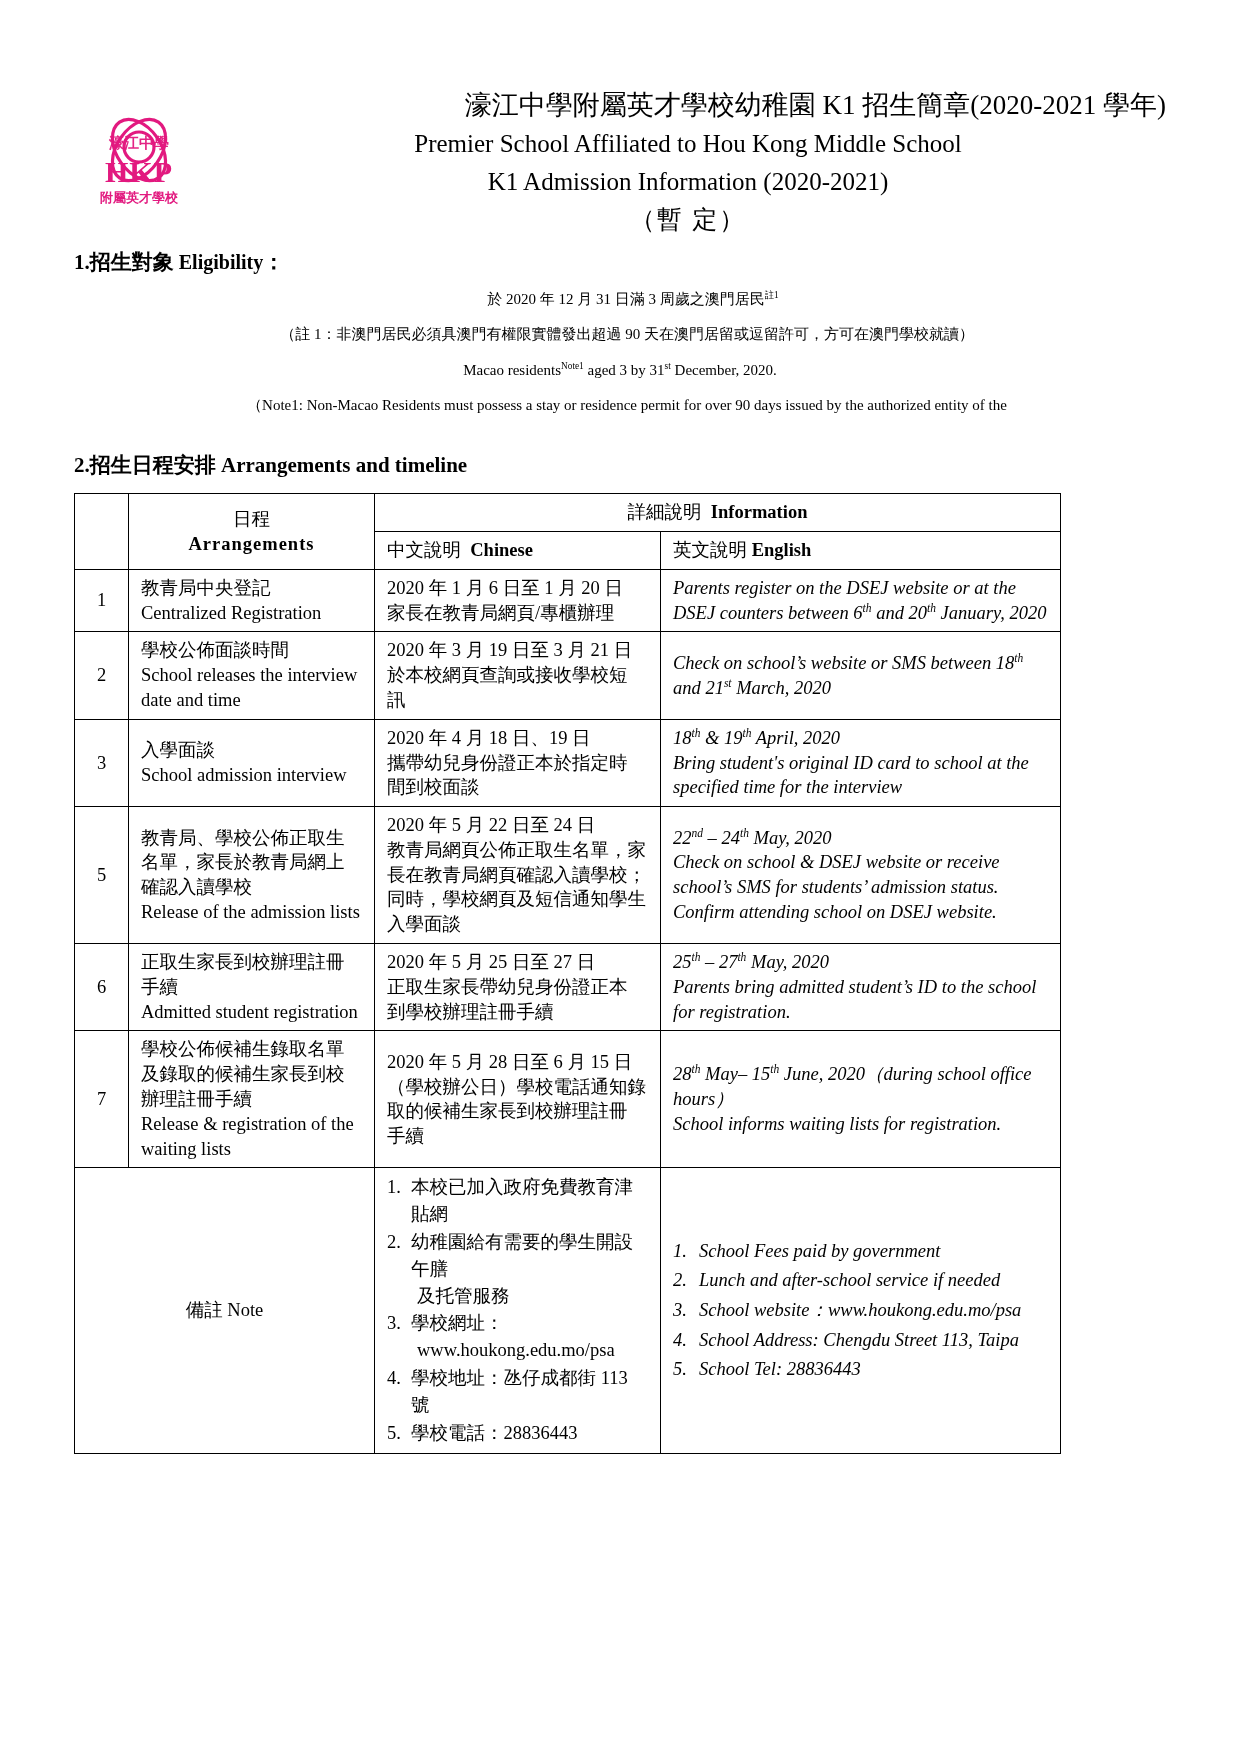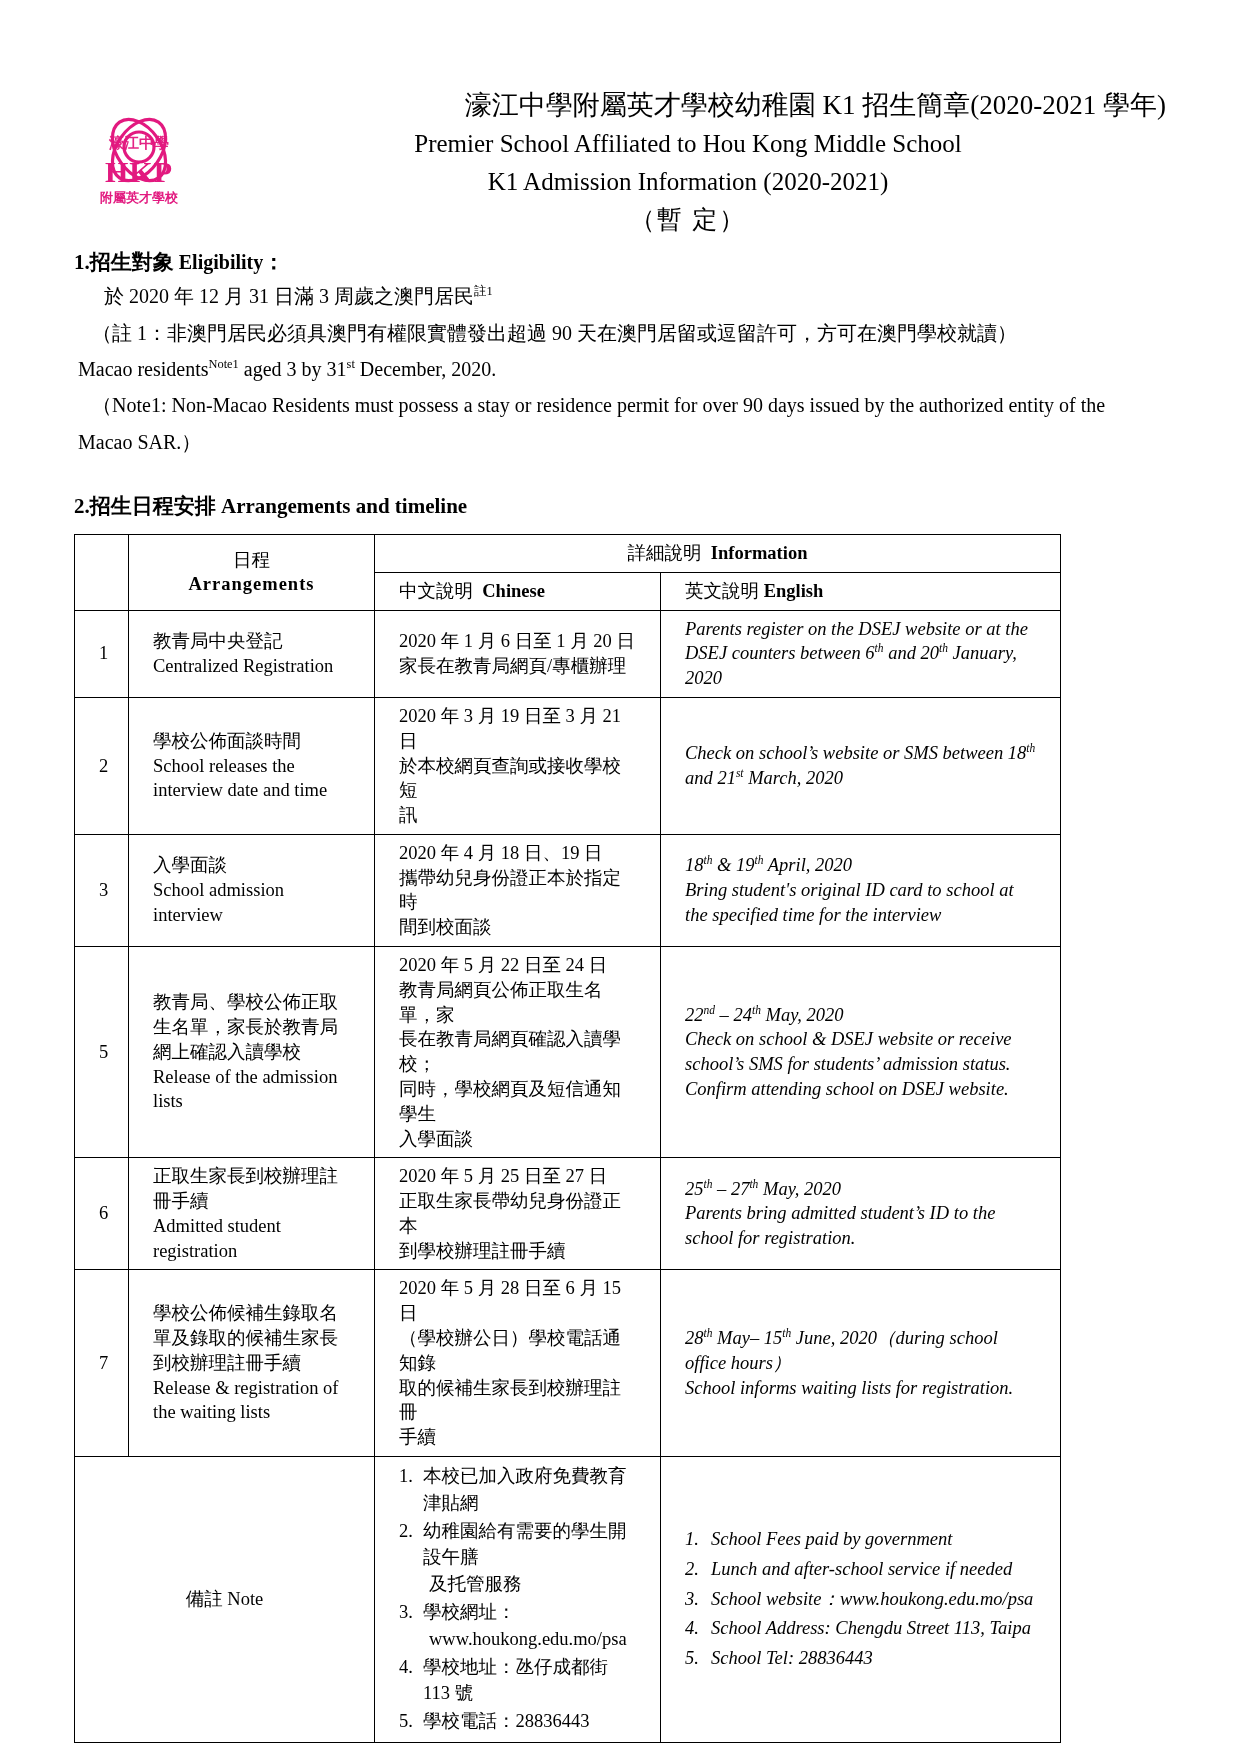--- a/index.html
+++ b/index.html
@@ -62,23 +62,24 @@
   
   .section-heading {
     font-weight: bold;
     font-size: 21px;
     margin-bottom: 4px;
   }
   .section-heading .cjk { font-size: 21px; }
   .section-heading .lat { font-size: 20px; }
 
   .para {
-    font-size: 20px;
+    font-size: 15px;
     line-height: 1.62;
-    margin: 4px;
+    margin: 11px;
+    text-align: center;
   }
   .para.indent1 { padding-left: 26px; }
   .para.indent-h { padding-left: 14px; }
   sup { font-size: 0.62em; vertical-align: super; line-height: 0; }
 
   .section2-heading {
     font-weight: bold;
     font-size: 21px;
     margin-top: 34px;
     margin-bottom: 14px;
@@ -87,21 +88,21 @@
   
   table.sched {
     border-collapse: collapse;
     width: 986px;
     table-layout: fixed;
     margin-top: 4px;
   }
   table.sched td, table.sched th {
     border: 1px solid #000;
     vertical-align: middle;
-    padding: 6px 24px;
+    padding: 6px 12px;
     font-size: 18.5px;
     line-height: 1.34;
     font-weight: normal;
   }
   col.c-num   { width: 54px; }
   col.c-arr   { width: 246px; }
   col.c-chi   { width: 286px; }
   col.c-eng   { width: 400px; }
 
   th.hdr-info {
@@ -193,21 +194,20 @@
     <span>於 2020 年 12 月 31 日滿 3 周歲之澳門居民</span><sup>註1</sup>
   </p>
 
   <p class="para indent-h">（註 1：非澳門居民必須具澳門有權限實體發出超過 90 天在澳門居留或逗留許可，方可在澳門學校就讀）</p>
 
   <p class="para">
     <span>Macao residents</span><sup>Note1</sup><span> aged 3 by 31</span><sup>st</sup><span> December, 2020.</span>
   </p>
 
   <p class="para indent-h">（Note1: Non-Macao Residents must possess a stay or residence permit for over 90 days issued by the authorized entity of the</p>
-  <p class="para">Macao SAR.）</p>
 
   <div class="section2-heading">
     <span>2.</span><span>招生日程安排</span>&nbsp;<span>Arrangements and timeline</span>
   </div>
 
   <table class="sched">
     <colgroup>
       <col class="c-num">
         <col class="c-arr">
         <col class="c-chi">

